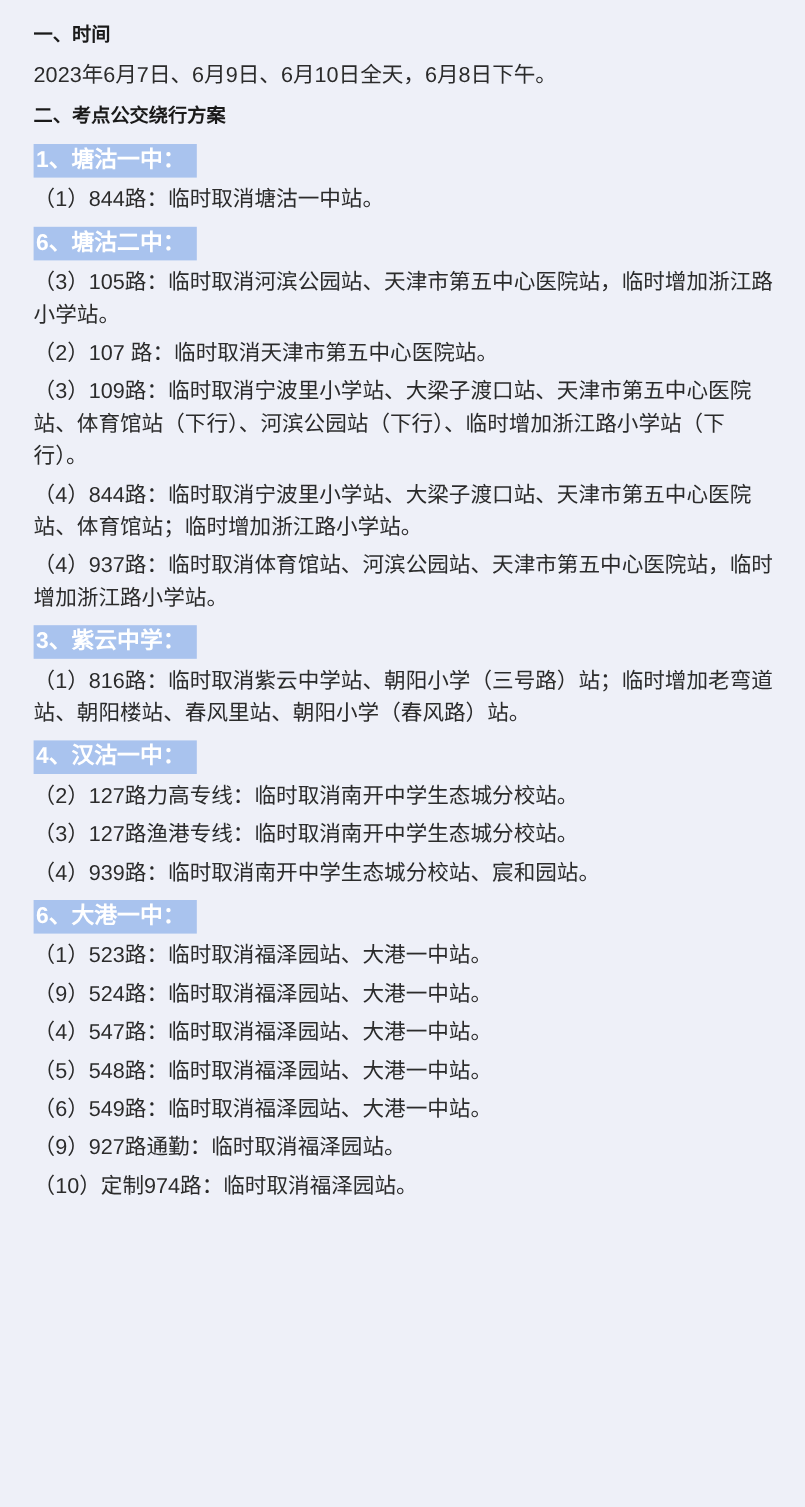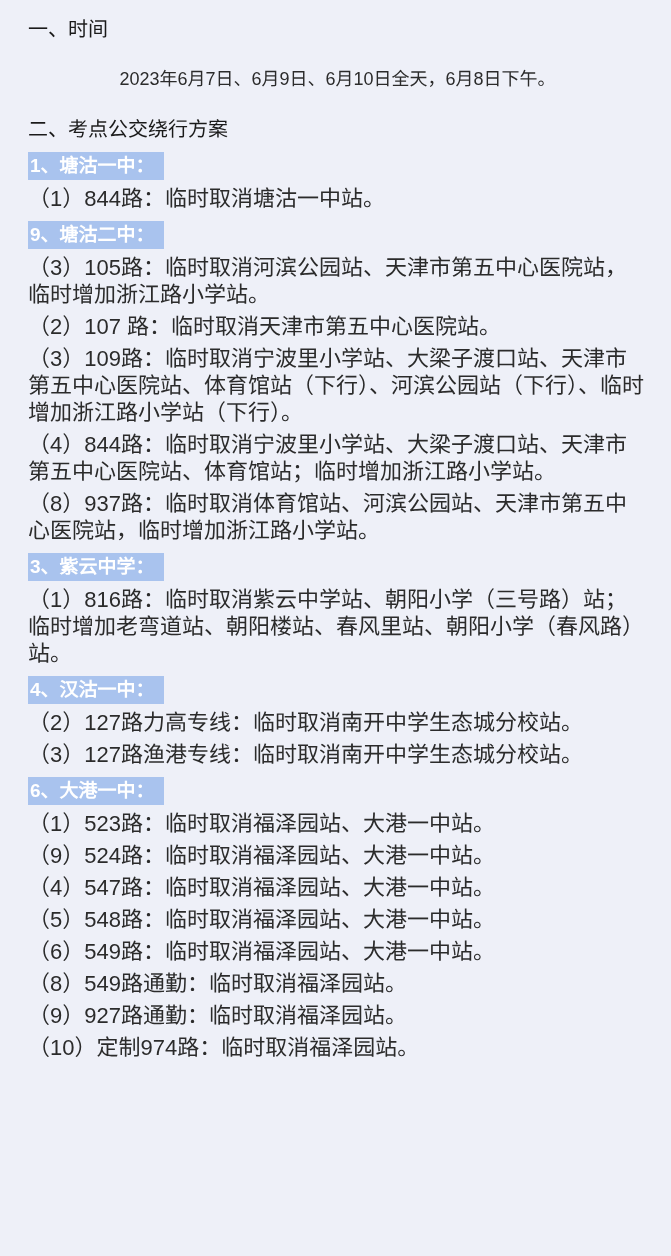--- a/index.html
+++ b/index.html
@@ -12,47 +12,46 @@
     color: #2b2b2b;
   }
   .page {
     width: 671px;
     min-height: 1256px;
     box-sizing: border-box;
     padding: 8px 24px 4px 28px;
     background: #eef0f8;
   }
   .doc-heading {
-    font-size: 20px;
-    font-weight: normal;
+    font-size: 16px;
+    font-weight: bold;
     color: #1a1a1a;
     line-height: 27px;
     margin: 8px 0 6px;
   }
   .body-text {
     font-size: 18px;
     line-height: 27px;
-    margin: 23px 0;
-    text-align: center;
+    margin: 6px 0;
   }
   .school-header {
     margin: 9px 0 4px;
     line-height: 27px;
   }
   .school-header .hl {
     display: inline-block;
     background: #a9c3ee;
     color: #ffffff;
     font-weight: bold;
     font-size: 19px;
     line-height: 23px;
     padding: 2px 9px 3px 2px;
   }
   .route {
-    font-size: 22px;
+    font-size: 18px;
     line-height: 27px;
     margin: 5px 0;
   }
 </style>
 </head>
 <body>
 
 <div class="page">
 
   <h2 class="doc-heading">一、时间</h2>
@@ -60,44 +59,44 @@
   <p class="body-text">2023年6月7日、6月9日、6月10日全天，6月8日下午。</p>
 
   <h2 class="doc-heading">二、考点公交绕行方案</h2>
 
   <div id="schools-list">
       <section>
         <p class="school-header"><span class="hl">1、塘沽一中：</span></p>
         <p class="route">（1）844路：临时取消塘沽一中站。</p>
       </section>
       <section>
-        <p class="school-header"><span class="hl">9、塘沽二中：</span></p>
+        <p class="school-header"><span class="hl">6、塘沽二中：</span></p>
         <p class="route">（3）105路：临时取消河滨公园站、天津市第五中心医院站，临时增加浙江路小学站。</p>
         <p class="route">（2）107 路：临时取消天津市第五中心医院站。</p>
         <p class="route">（3）109路：临时取消宁波里小学站、大梁子渡口站、天津市第五中心医院站、体育馆站（下行）、河滨公园站（下行）、临时增加浙江路小学站（下行）。</p>
         <p class="route">（4）844路：临时取消宁波里小学站、大梁子渡口站、天津市第五中心医院站、体育馆站；临时增加浙江路小学站。</p>
-        <p class="route">（8）937路：临时取消体育馆站、河滨公园站、天津市第五中心医院站，临时增加浙江路小学站。</p>
+        <p class="route">（4）937路：临时取消体育馆站、河滨公园站、天津市第五中心医院站，临时增加浙江路小学站。</p>
       </section>
       <section>
         <p class="school-header"><span class="hl">3、紫云中学：</span></p>
         <p class="route">（1）816路：临时取消紫云中学站、朝阳小学（三号路）站；临时增加老弯道站、朝阳楼站、春风里站、朝阳小学（春风路）站。</p>
       </section>
       <section>
         <p class="school-header"><span class="hl">4、汉沽一中：</span></p>
       </section>
       <section>
         <p class="route">（2）127路力高专线：临时取消南开中学生态城分校站。</p>
         <p class="route">（3）127路渔港专线：临时取消南开中学生态城分校站。</p>
+        <p class="route">（4）939路：临时取消南开中学生态城分校站、宸和园站。</p>
       </section>
       <section>
         <p class="school-header"><span class="hl">6、大港一中：</span></p>
         <p class="route">（1）523路：临时取消福泽园站、大港一中站。</p>
         <p class="route">（9）524路：临时取消福泽园站、大港一中站。</p>
         <p class="route">（4）547路：临时取消福泽园站、大港一中站。</p>
         <p class="route">（5）548路：临时取消福泽园站、大港一中站。</p>
         <p class="route">（6）549路：临时取消福泽园站、大港一中站。</p>
-        <p class="route">（8）549路通勤：临时取消福泽园站。</p>
         <p class="route">（9）927路通勤：临时取消福泽园站。</p>
         <p class="route">（10）定制974路：临时取消福泽园站。</p>
       </section>
     </div>
 
 </div>
 
 </body></html>

